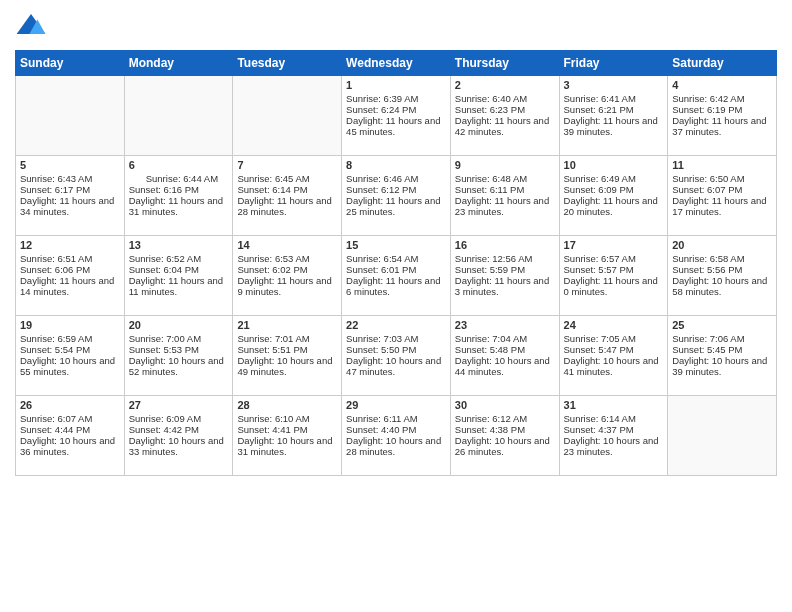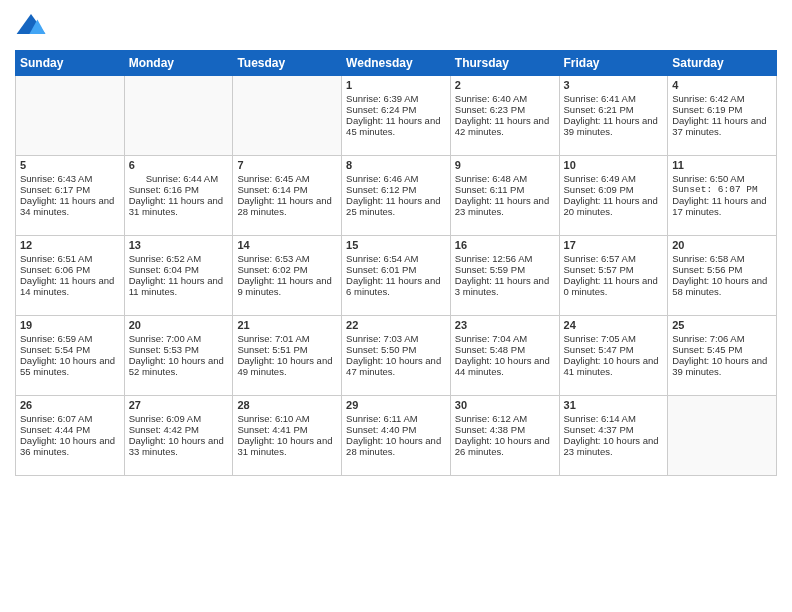--- a/index.html
+++ b/index.html
@@ -189,21 +189,21 @@
           </td>
           <td>
             <span class="day-num">10</span>
             <span style="display: block;">Sunrise: 6:49 AM</span>
             <span style="display: block;">Sunset: 6:09 PM</span>
             <span style="display: block;">Daylight: 11 hours and 20 minutes.</span>
           </td>
           <td>
             <span class="day-num">11</span>
             <span style="display: block;">Sunrise: 6:50 AM</span>
-            <span style="display: block; font-family: Liberation Mono, monospace;">Sunset: 6:07 PM</span>
+            <span style="display: block;">Sunset: 6:07 PM</span>
             <span style="display: block;">Daylight: 11 hours and 17 minutes.</span>
           </td>
         </tr>
         <tr>
           <td>
             <span class="day-num">12</span>
             <span style="display: block;">Sunrise: 6:51 AM</span>
             <span style="display: block;">Sunset: 6:06 PM</span>
             <span style="display: block;">Daylight: 11 hours and 14 minutes.</span>
           </td>

